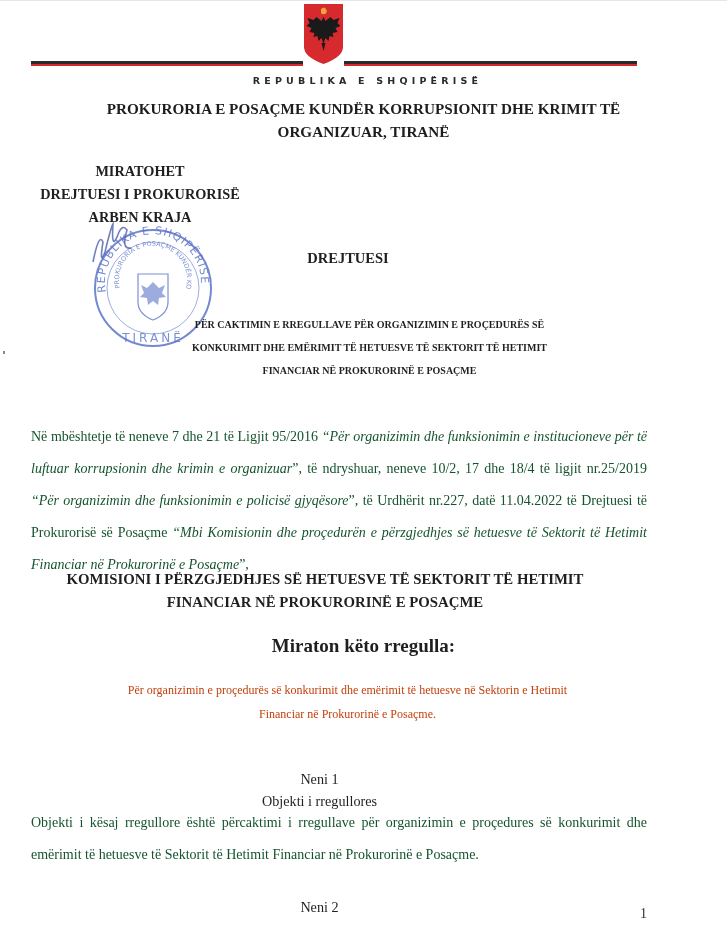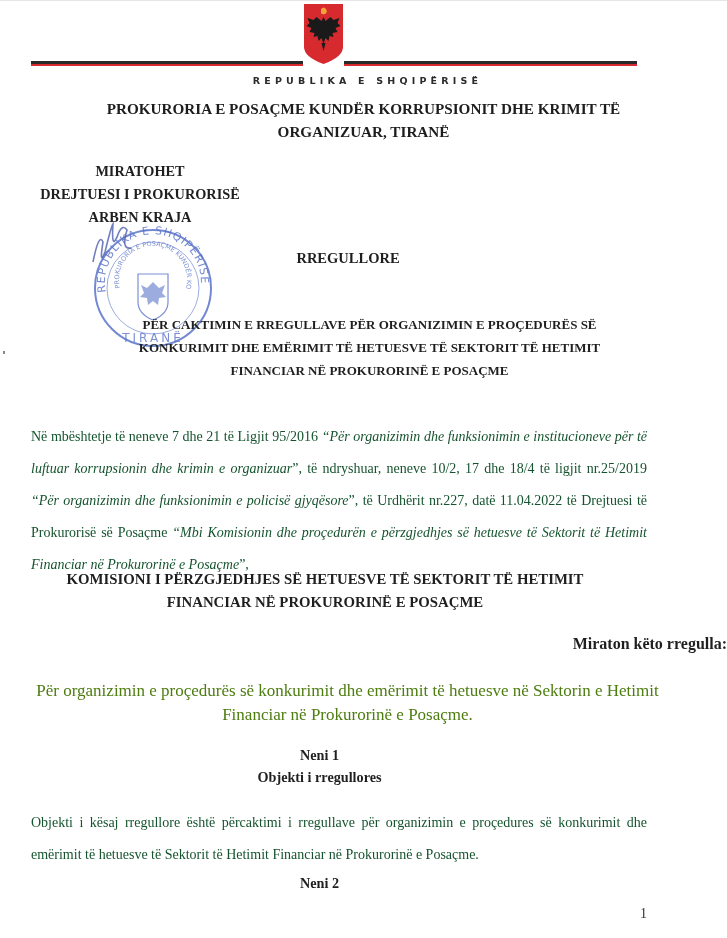--- a/index.html
+++ b/index.html
@@ -47,48 +47,48 @@
     font-weight: bold; font-size: 14.5px; line-height: 22px;
   }
   .handwritten {
     font-family: "DejaVu Sans", sans-serif; font-weight: normal; color: #4a4fb8;
     font-size: 13px; text-decoration: underline; text-decoration-color: #3b3b3b;
     text-underline-offset: 2px; font-style: italic; letter-spacing: -0.5px;
   }
 
   .subject {
     position: absolute; top: 313px; left: 0; width: 727px; text-align: center;
-    font-weight: bold; font-size: 13px; line-height: 23px; padding-left: 12px; box-sizing: border-box;
+    font-weight: bold; font-size: 10px; line-height: 23px; padding-left: 12px; box-sizing: border-box;
   }
 
   .margin-dot { position: absolute; left: 3px; top: 351px; width: 2px; height: 3px; background: #888; }
 
   
   .para {
     position: absolute; left: 31px; width: 616px; font-size: 14px; line-height: 32px;
     text-align: justify; color: #14532d;
   }
   .para i { font-style: italic; }
   .para-1 { top: 421px; }
 
   .committee {
     position: absolute; top: 568px; left: 0; width: 650px; text-align: center;
     font-weight: bold; font-size: 14.8px; line-height: 23px;
   }
   .approves {
-    position: absolute; top: 635px; left: 0; width: 727px; text-align: right;
-    font-weight: bold; font-size: 16px;
+    position: absolute; top: 635px; left: 0; width: 727px; text-align: center;
+    font-weight: bold; font-size: 19px;
   }
   .purpose {
     position: absolute; top: 679px; left: 0; width: 695px; text-align: center;
-    font-size: 17px; line-height: 23.5px; color: #4d7c0f;
+    font-size: 12px; line-height: 23.5px; color: #c2410c;
   }
   .article-head {
     position: absolute; left: 0; width: 639px; text-align: center;
-    font-weight: bold; font-size: 14.2px; line-height: 22px;
+    font-weight: normal; font-size: 14.2px; line-height: 22px; margin-top: 24px;
   }
   .art1 { top: 744px; }
   .art2 { top: 872px; }
   .para-2 { top: 807px; }
 
   .page-number {
     position: absolute; left: 640px; top: 906px; font-size: 14px; color: #333;
   }
 </style>
 </head>
@@ -136,21 +136,21 @@
   <text font-family="DejaVu Sans, sans-serif" font-size="6.5" fill="#5b74c9" opacity="0.8">
     <textPath href="#stampArcInner">PROKURORIA E POSAÇME KUNDËR KORRUPSIONIT DHE KRIMIT TË ORGANIZUAR</textPath>
   </text>
   <path d="M50 52 H80 V80 Q80 92 65 98 Q50 92 50 80 Z" fill="none" stroke="#5b74c9" stroke-width="1.2" opacity="0.8"></path>
   <path d="M65 60 l6 6 l6 -3 l-3 8 l4 4 l-7 1 l-1 7 l-5 -4 l-5 4 l-1 -7 l-7 -1 l4 -4 l-3 -8 l6 3 z" fill="#5b74c9" opacity="0.6"></path>
   <text x="65" y="120" text-anchor="middle" font-family="DejaVu Sans, sans-serif" font-size="12" fill="#5b74c9" opacity="0.8" letter-spacing="3">TIRANË</text>
   <path d="M5 40 q6 -30 10 -20 q-4 25 2 10 q6 -25 8 -28 q-2 30 6 8 q4 -8 8 -2 q-6 20 4 18" fill="none" stroke="#4f5fae" stroke-width="1.6" opacity="0.8"></path>
 </svg>
 
 <div class="reg-title">
-  <div>RREGULLORE</div>
+  <div>DREJTUESI</div>
 </div>
 
 <div class="subject">
   <div>PËR CAKTIMIN E RREGULLAVE PËR ORGANIZIMIN E PROÇEDURËS SË</div>
   <div>KONKURIMIT DHE EMËRIMIT TË HETUESVE TË SEKTORIT TË HETIMIT</div>
   <div>FINANCIAR NË PROKURORINË E POSAÇME</div>
 </div>
 
 <div class="margin-dot"></div>
 

